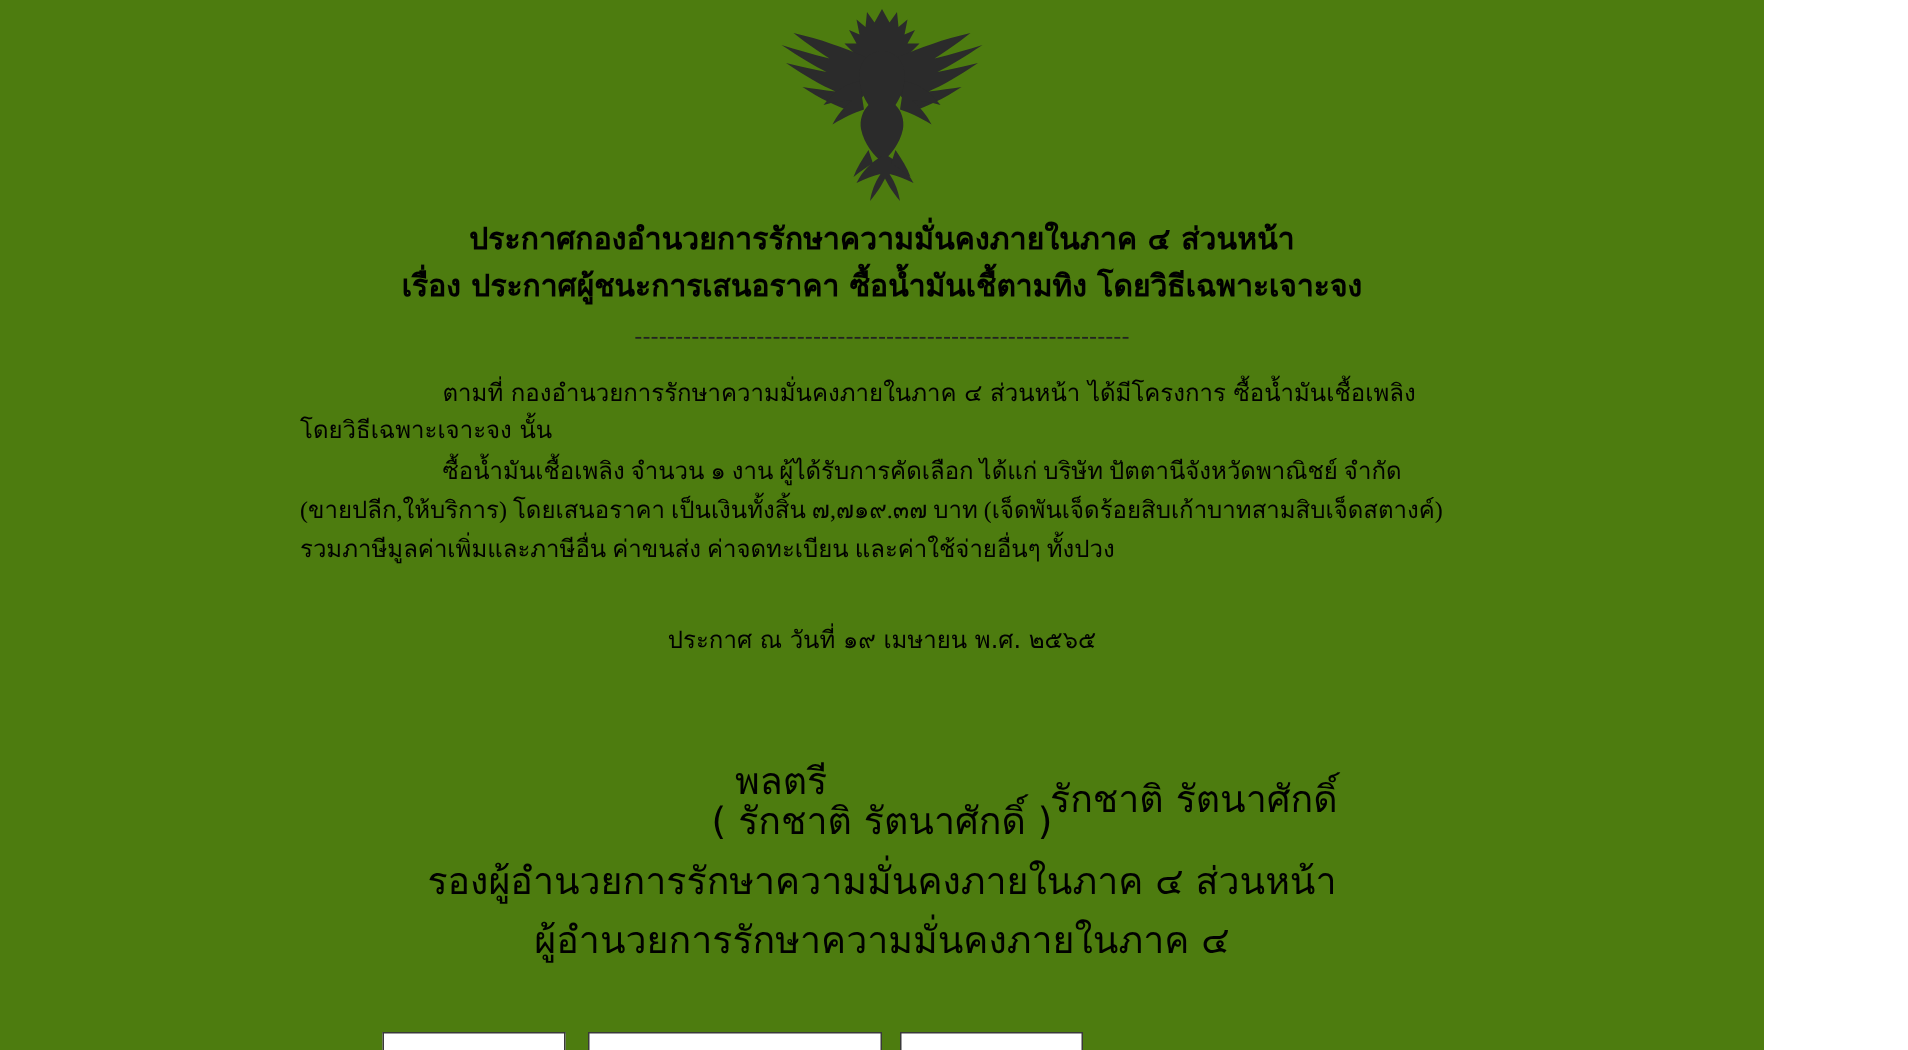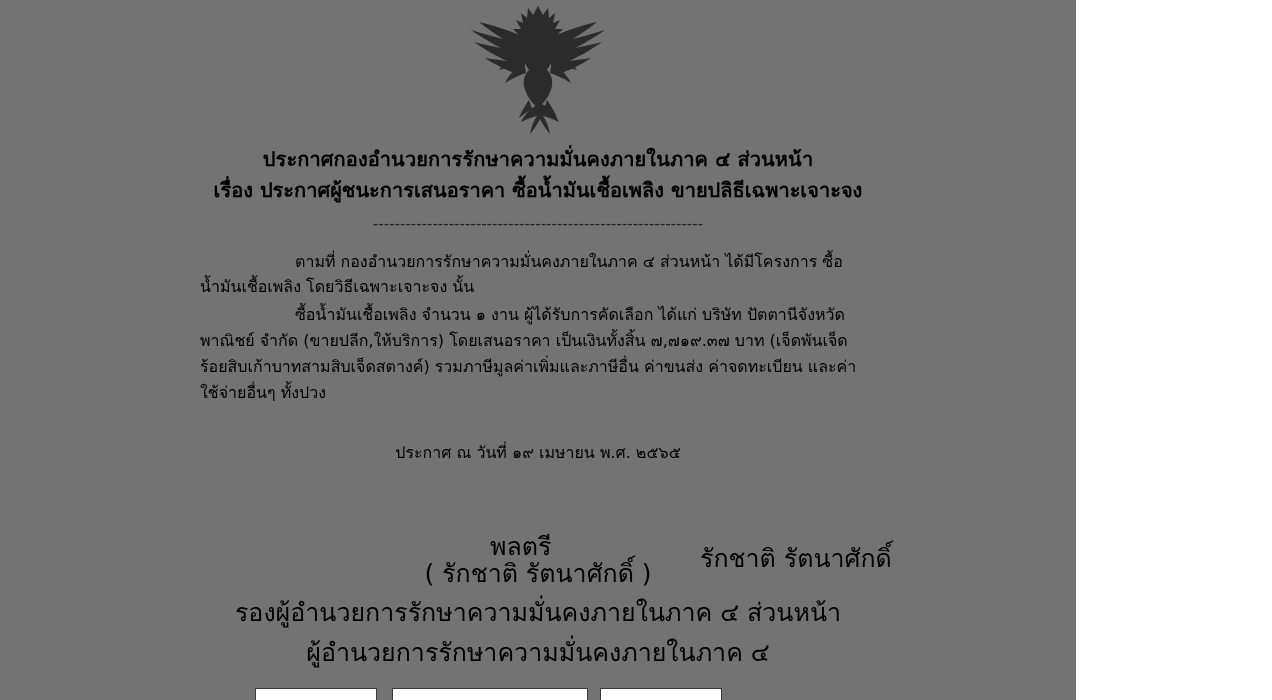--- a/index.html
+++ b/index.html
@@ -9,23 +9,23 @@
   }
   body {
     width: 1272px;
     height: 700px;
     overflow: hidden;
     font-family: "DejaVu Sans", "Liberation Sans", sans-serif;
     color: #000000;
   }
   .page {
     position: relative;
-    width: 1076px;
+    width: 1176px;
     height: 700px;
-    background: #737373;
+    background: #4d7c0f;
   }
   
   .emblem-wrap {
     width: 100%;
     text-align: center;
     padding-top: 4px;
   }
   .emblem {
     display: inline-block;
     width: 150px;
@@ -62,20 +62,21 @@
     font-size: 16px;
     line-height: 1.62;
     text-align: left;
   }
   .para {
     margin: 0 0 0 0;
     text-indent: 95px;
   }
   .para + .para {
     margin-top: 2px;
+    font-family: Liberation Serif, serif;
   }
   
   .date-line {
     text-align: center;
     font-size: 16px;
     margin-top: 34px;
   }
   
   .sig-block {
     margin-top: 62px;
@@ -146,21 +147,21 @@
 
           <path d="M66 96 C62 102 58 108 56 114 C61 110 65 107 69 105 Z"></path>
           <path d="M84 96 C88 102 92 108 94 114 C89 110 85 107 81 105 Z"></path>
         </g>
       </svg>
     </span>
   </div>
 
   <div class="head-block">
     <div class="head-line-1">ประกาศกองอำนวยการรักษาความมั่นคงภายในภาค ๔ ส่วนหน้า</div>
-    <div class="head-line-2">เรื่อง  ประกาศผู้ชนะการเสนอราคา  ซื้อน้ำมันเชื้อเพลิง ขายปลิธีเฉพาะเจาะจง</div>
+    <div class="head-line-2">เรื่อง  ประกาศผู้ชนะการเสนอราคา  ซื้อน้ำมันเชื้ตามทิง โดยวิธีเฉพาะเจาะจง</div>
     <div class="rule-dashes">-------------------------------------------------------------</div>
   </div>
 
   <div class="body-block">
     <p class="para">ตามที่ กองอำนวยการรักษาความมั่นคงภายในภาค ๔ ส่วนหน้า ได้มีโครงการ ซื้อน้ำมันเชื้อเพลิง โดยวิธีเฉพาะเจาะจง  นั้น</p>
     <p class="para">ซื้อน้ำมันเชื้อเพลิง จำนวน ๑ งาน ผู้ได้รับการคัดเลือก ได้แก่ บริษัท ปัตตานีจังหวัดพาณิชย์ จำกัด (ขายปลีก,ให้บริการ) โดยเสนอราคา เป็นเงินทั้งสิ้น ๗,๗๑๙.๓๗ บาท (เจ็ดพันเจ็ดร้อยสิบเก้าบาทสามสิบเจ็ดสตางค์) รวมภาษีมูลค่าเพิ่มและภาษีอื่น ค่าขนส่ง ค่าจดทะเบียน และค่าใช้จ่ายอื่นๆ ทั้งปวง</p>
   </div>
 
   <div class="date-line">ประกาศ ณ วันที่  ๑๙ เมษายน พ.ศ. ๒๕๖๕</div>
 

